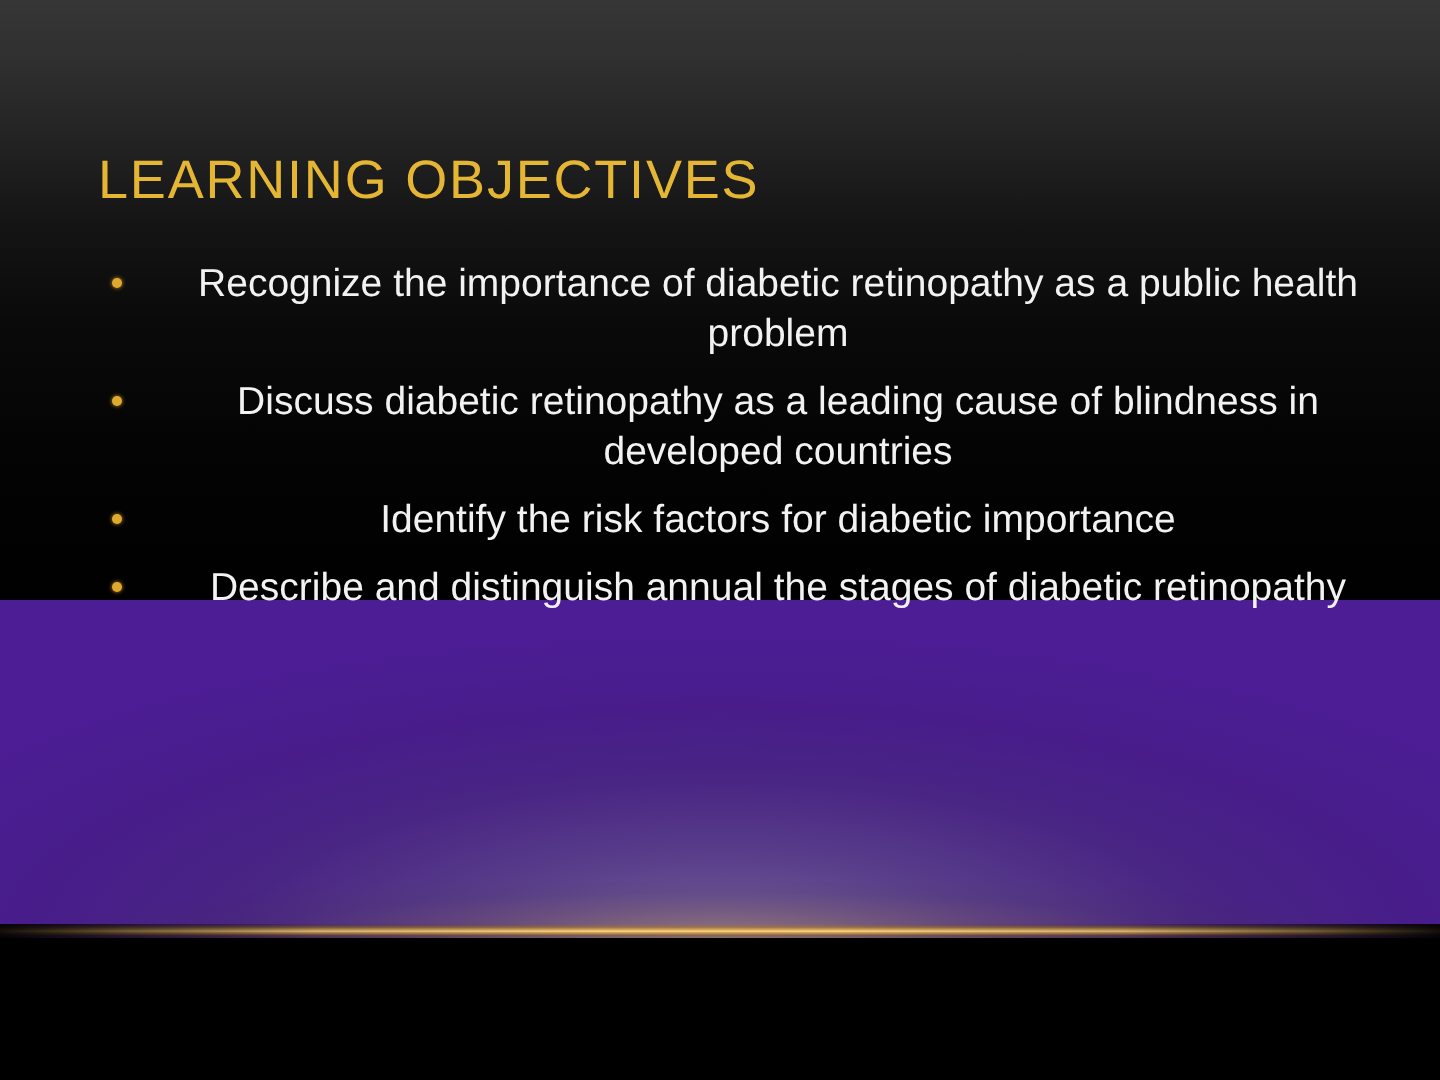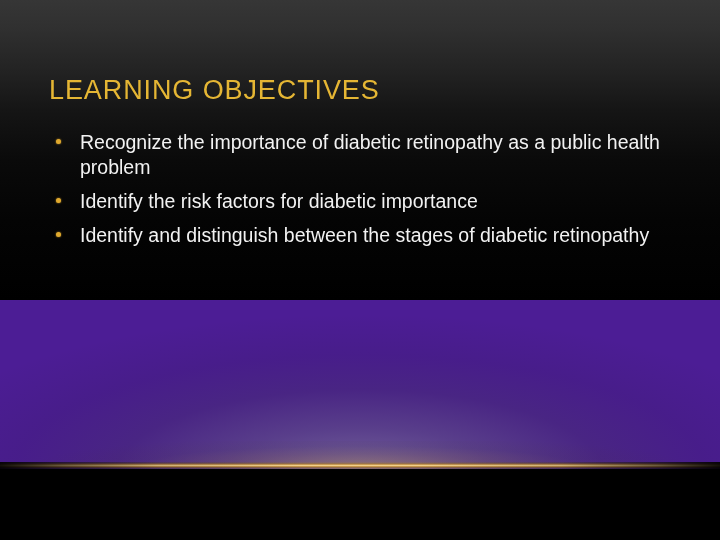--- a/index.html
+++ b/index.html
@@ -169,20 +169,21 @@
     top: 9px;
     width: 5px;
     height: 5px;
     border-radius: 50%;
     background: #e0a92e;
     box-shadow: 0 0 2px rgba(224,169,46,0.85);
   }
 
   .bullet-text {
     display: block;
+    text-align: center;
   }
 </style>
 </head>
 <body>
 
 <div class="slide">
 
   <div class="bg-top-gradient"></div>
   <div class="bg-floor-glow"></div>
   <div class="rule-halo"></div>
@@ -193,28 +194,32 @@
 
     <div class="slide-title">Learning Objectives</div>
 
     <ul class="bullet-list">
 
       <li class="bullet-item">
         <span class="bullet-dot"></span>
         <span class="bullet-text">Recognize the importance of diabetic retinopathy as a public health problem</span>
       </li>
 
+      <li class="bullet-item">
+        <span class="bullet-dot"></span>
+        <span class="bullet-text">Discuss diabetic retinopathy as a leading cause of blindness in developed countries</span>
+      </li>
 
       <li class="bullet-item">
         <span class="bullet-dot"></span>
         <span class="bullet-text">Identify the risk factors for diabetic importance</span>
       </li>
 
       <li class="bullet-item">
         <span class="bullet-dot"></span>
-        <span class="bullet-text">Identify and distinguish between the stages of diabetic retinopathy</span>
+        <span class="bullet-text">Describe and distinguish annual the stages of diabetic retinopathy</span>
       </li>
 
 
     </ul>
 
   </div>
 </div>
 
 </body></html>

